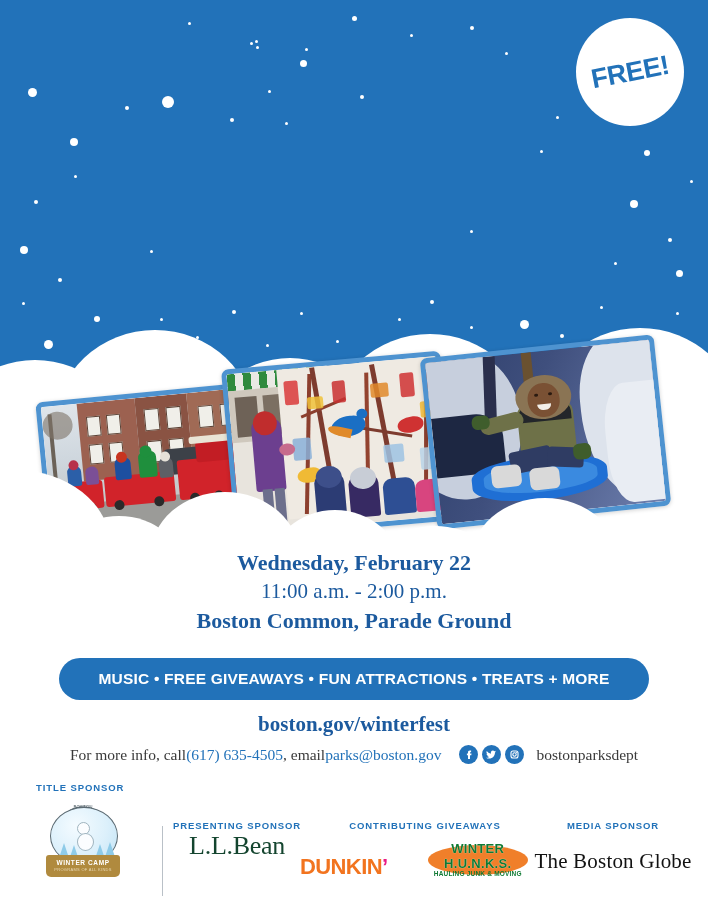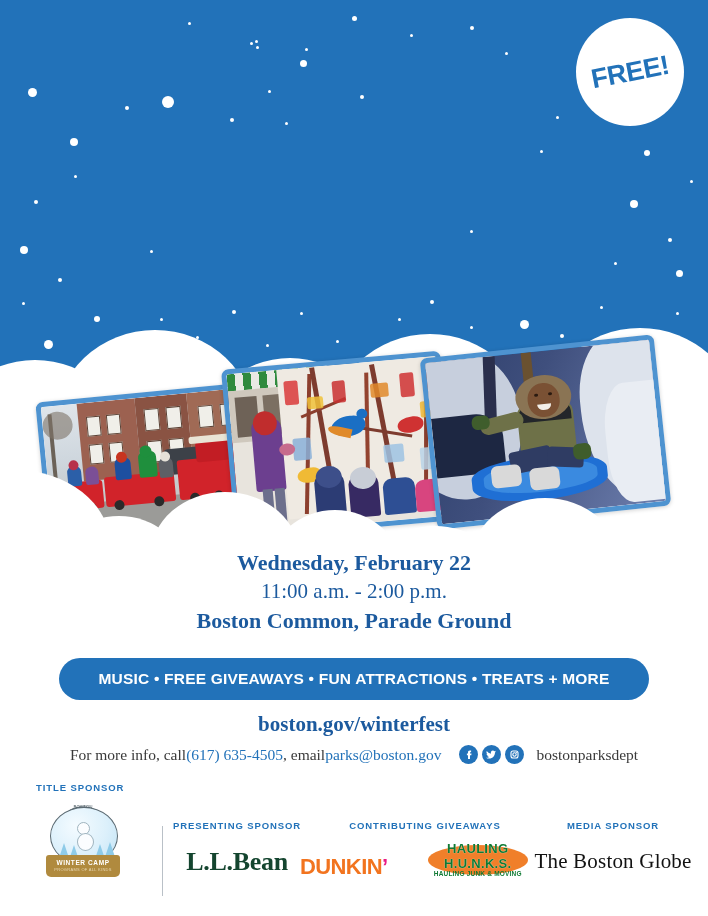--- a/index.html
+++ b/index.html
@@ -127,21 +127,21 @@
   .globe .tree{position:absolute;width:0;height:0;border-left:5px solid transparent;
     border-right:5px solid transparent;border-bottom:15px solid #8fcbe8;}
   .globe .base{position:absolute;left:5px;bottom:0;width:74px;height:22px;background:#b08a3e;
     border-radius:3px 3px 5px 5px;}
   .globe .base .bt{color:#ffffff;font-size:6.5px;font-weight:bold;letter-spacing:.6px;
     text-align:center;margin-top:4px;font-family:"Liberation Sans", sans-serif;}
   .globe .base .bs{color:#e8d8b2;font-size:4px;text-align:center;margin-top:1px;letter-spacing:.3px;}
   .globe .cap{position:absolute;left:26px;top:0;width:32px;height:9px;}
 
   
-  .llbean{font-family:"Liberation Serif", serif;font-size:26px;color:#14452f;letter-spacing:-.3px;margin-top:16px;font-weight:bold;}
+  .llbean{font-family:"Liberation Serif", serif;font-size:26px;color:#14452f;letter-spacing:-.3px;margin-top:0;}
   
   .dunkin{font-family:"Liberation Sans", sans-serif;font-size:22px;font-weight:bold;color:#f2741f;
     letter-spacing:-.6px;margin-top:18px;}
   .dunkin .dot{color:#ea1b84;}
   
   .hunks{position:relative;width:112px;height:48px;margin:6px auto 0;}
   .hunks .oval{position:absolute;left:6px;top:8px;width:100px;height:30px;border-radius:50%;
     background:#f07f2a;}
   .hunks .l1{position:absolute;left:0;top:4px;width:112px;text-align:center;
     font-family:"Liberation Sans", sans-serif;font-size:13px;font-weight:bold;color:#0f7a34;
@@ -445,21 +445,21 @@
       <div class="sp-label">PRESENTING SPONSOR</div>
       <div class="llbean">L.L.Bean</div>
     </div>
 
     <div class="sp-col" style="left:300px;top:38px;width:250px;">
       <div class="sp-label">CONTRIBUTING GIVEAWAYS</div>
       <div style="display:flex;align-items:center;justify-content:center;gap:18px;">
         <div class="dunkin"><span>DUNKIN</span><span class="dot">’</span></div>
         <div class="hunks">
           <div class="oval"></div>
-          <div class="l1">HAULING H.U.N.K.S.</div>
+          <div class="l1">WINTER H.U.N.K.S.</div>
           <div class="l2">HAULING JUNK &amp; MOVING</div>
         </div>
       </div>
     </div>
 
     <div class="sp-col" style="left:528px;top:38px;width:170px;">
       <div class="sp-label">MEDIA SPONSOR</div>
       <div class="bglobe">The Boston Globe</div>
     </div>
   </div>

